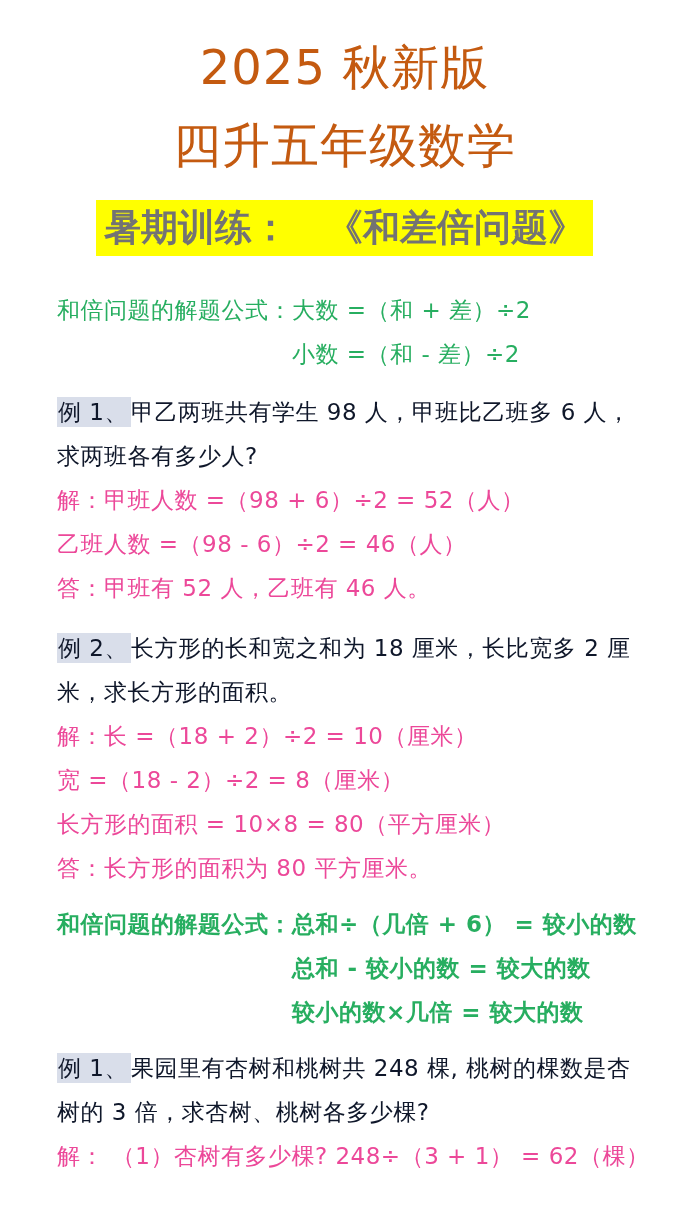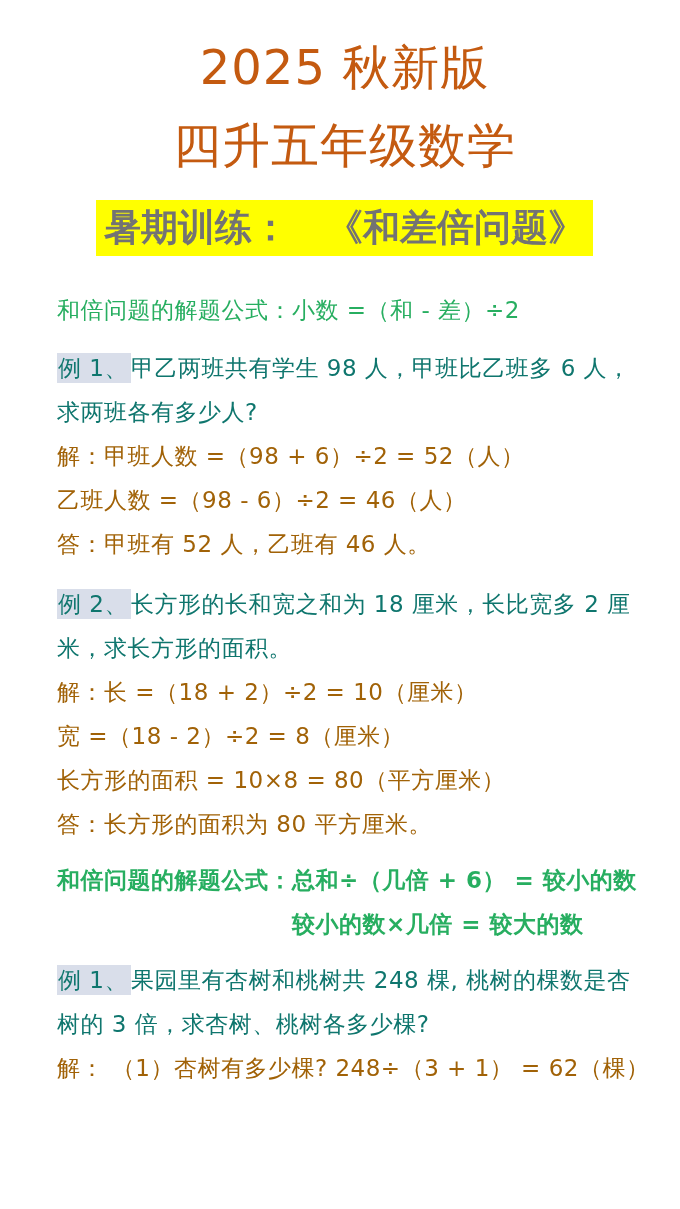--- a/index.html
+++ b/index.html
@@ -40,25 +40,25 @@
     color: #737373;
     font-size: 37px;
     font-weight: 700;
     line-height: 46px;
     padding: 5px 8px;
     white-space: nowrap;
   }
   .para {
     font-size: 23px;
     line-height: 44px;
-    color: #0f766e;
+    color: #0f172a;
     letter-spacing: 0.5px;
   }
   .green { color: #27AE60; }
-  .red   { color: #a16207; }
+  .red   { color: #ec4899; }
   .formula-block {
     display: flex;
     align-items: flex-start;
   }
   .formula-block .f-label { white-space: nowrap; }
   .formula-lines { display: flex; flex-direction: column; }
   .formula-lines .f-line { white-space: nowrap; }
   .mt-green1 { margin-top: 32px; }
   .mt-ex1    { margin-top: 14px; }
   .mt-ex2    { margin-top: 16px; }
@@ -78,20 +78,21 @@
   <div class="title-line">2025 秋新版</div>
   <div class="title-line">四升五年级数学</div>
 
   <div class="banner-wrap">
     <span class="banner">暑期训练：　《和差倍问题》</span>
   </div>
 
   <div class="para green formula-block mt-green1">
     <span class="f-label">和倍问题的解题公式：</span>
     <span class="formula-lines">
+      <span class="f-line">大数 =（和 + 差）÷2</span>
       <span class="f-line">小数 =（和 - 差）÷2</span>
     </span>
   </div>
 
   <div class="para mt-ex1">
     <span class="ex-label">例 1、</span><span>甲乙两班共有学生 98 人，甲班比乙班多 6 人，求两班各有多少人?</span>
   </div>
   <div class="para red">
     <div class="sol-line">解：甲班人数 =（98 + 6）÷2 = 52（人）</div>
     <div class="sol-line">乙班人数 =（98 - 6）÷2 = 46（人）</div>
@@ -105,20 +106,21 @@
     <div class="sol-line">解：长 =（18 + 2）÷2 = 10（厘米）</div>
     <div class="sol-line">宽 =（18 - 2）÷2 = 8（厘米）</div>
     <div class="sol-line">长方形的面积 = 10×8 = 80（平方厘米）</div>
     <div class="sol-line">答：长方形的面积为 80 平方厘米。</div>
   </div>
 
   <div class="para green formula-block mt-green2">
     <span class="f-label">和倍问题的解题公式：</span>
     <span class="formula-lines">
       <span class="f-line">总和÷（几倍 + 6） = 较小的数</span>
+      <span class="f-line">总和 - 较小的数 = 较大的数</span>
       <span class="f-line">较小的数×几倍 = 较大的数</span>
     </span>
   </div>
 
   <div class="para mt-ex3">
     <span class="ex-label">例 1、</span><span>果园里有杏树和桃树共 248 棵, 桃树的棵数是杏树的 3 倍，求杏树、桃树各多少棵?</span>
   </div>
   <div class="para red">
     <div class="sol-line">解： （1）杏树有多少棵? 248÷（3 + 1） = 62（棵）</div>
   </div>

